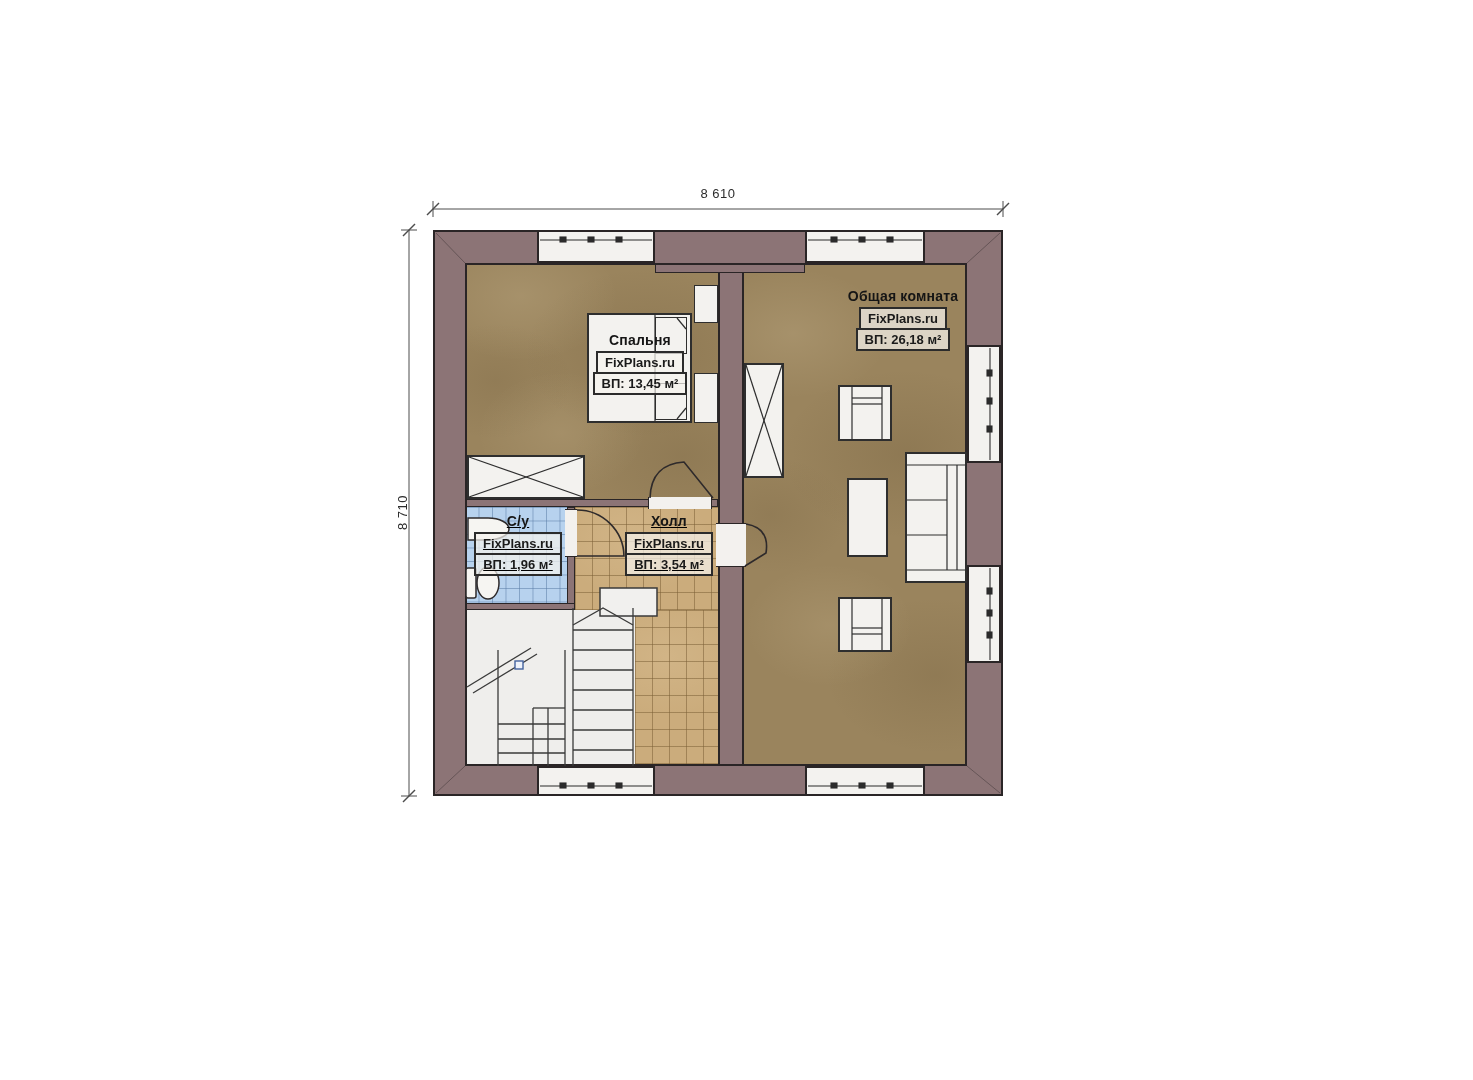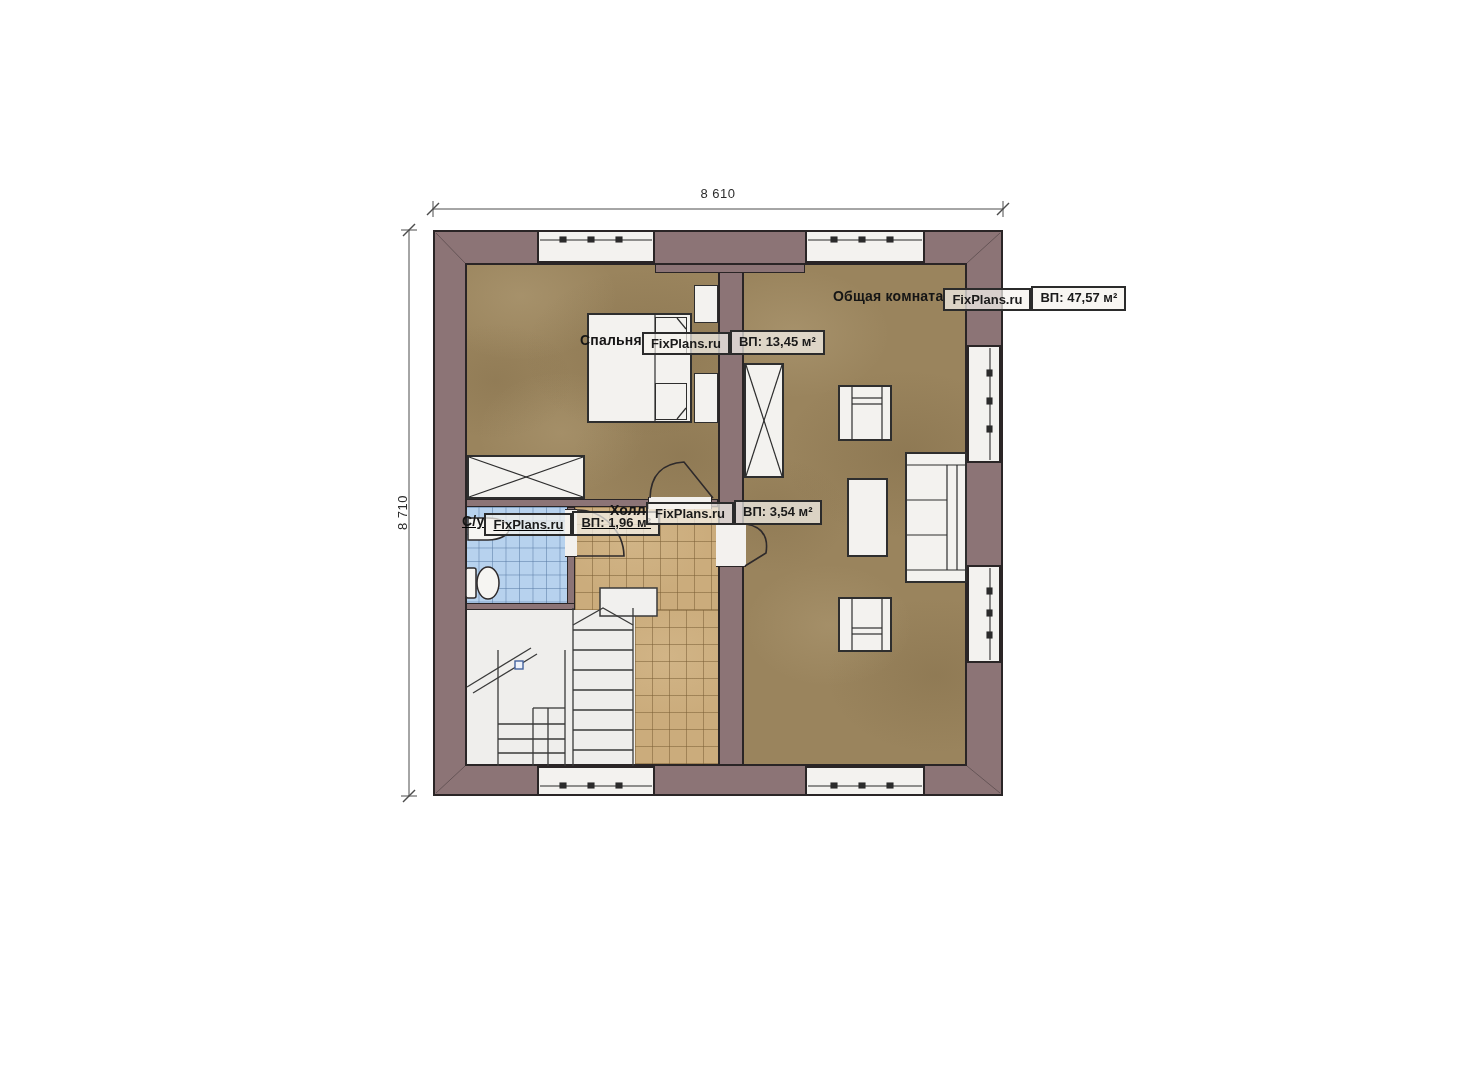--- a/index.html
+++ b/index.html
@@ -32,21 +32,21 @@
      var(--tile-bath,#b7d2ee);
      background-size:13.5px 13.5px,13.5px 13.5px;}
   .floor-stairs{z-index:1;background:var(--stairs-floor,#efeeec);}
   
   .opening{background:#f3f1ee;z-index:8;}
   .win{background:var(--fixture-white,#f3f2ef);border:2px solid var(--outline,#2a2526);z-index:9;}
   
   .furn{background:var(--fixture-white,#f3f2ef);border:2px solid #2e2e2e;z-index:10;}
   .furn-thin{background:var(--fixture-white,#f3f2ef);border:1.5px solid #2e2e2e;z-index:11;}
   
-  .room-label{position:absolute;display:flex;flex-direction:row;z-index:40;}
+  .room-label{position:absolute;display:flex;flex-direction:column;align-items:center;z-index:40;}
   .room-name{font-weight:700;font-size:14px;color:#151515;margin-bottom:3px;white-space:nowrap;letter-spacing:.2px;}
   .tag{border:2px solid #2b2b2b;background:var(--label-box-bg,rgba(245,243,237,.72));
        padding:0 7px;font-weight:700;font-size:13px;line-height:19px;color:#1a1a1a;white-space:nowrap;}
   .tag + .tag{margin-top:-2px;}
   .dim-text{position:absolute;font-size:13px;color:#2c2c2c;text-align:center;z-index:45;letter-spacing:.5px;}
   svg.lines{position:absolute;left:0;top:0;z-index:30;pointer-events:none;}
 </style>
 </head>
 <body>
 
@@ -97,28 +97,28 @@
   <div class="abs furn" style="left:838px;top:597px;width:54px;height:55px;"></div>
 
   <div class="room-label" style="left:580px;top:332px;width:120px;">
     <div class="room-name">Спальня</div>
     <div class="tag">FixPlans.ru</div>
     <div class="tag">ВП: 13,45 м²</div>
   </div>
   <div class="room-label" style="left:833px;top:288px;width:140px;">
     <div class="room-name">Общая комната</div>
     <div class="tag">FixPlans.ru</div>
-    <div class="tag">ВП: 47,57 м²</div>
+    <div class="tag">ВП: 26,18 м²</div>
   </div>
   <div class="room-label" style="left:462px;top:513px;width:112px;text-decoration:underline;">
     <div class="room-name">С/у</div>
     <div class="tag">FixPlans.ru</div>
     <div class="tag">ВП: 1,96 м²</div>
   </div>
-  <div class="room-label" style="left:610px;top:502px;width:118px;">
+  <div class="room-label" style="left:610px;top:513px;width:118px;text-decoration:underline;">
     <div class="room-name">Холл</div>
     <div class="tag">FixPlans.ru</div>
     <div class="tag">ВП: 3,54 м²</div>
   </div>
 
   <div class="dim-text" style="left:688px;top:186px;width:60px;">8 610</div>
   <div class="dim-text" style="left:372px;top:505px;width:60px;transform:rotate(-90deg);">8 710</div>
 
   <svg class="lines" width="1473" height="1080" viewBox="0 0 1473 1080">
 

